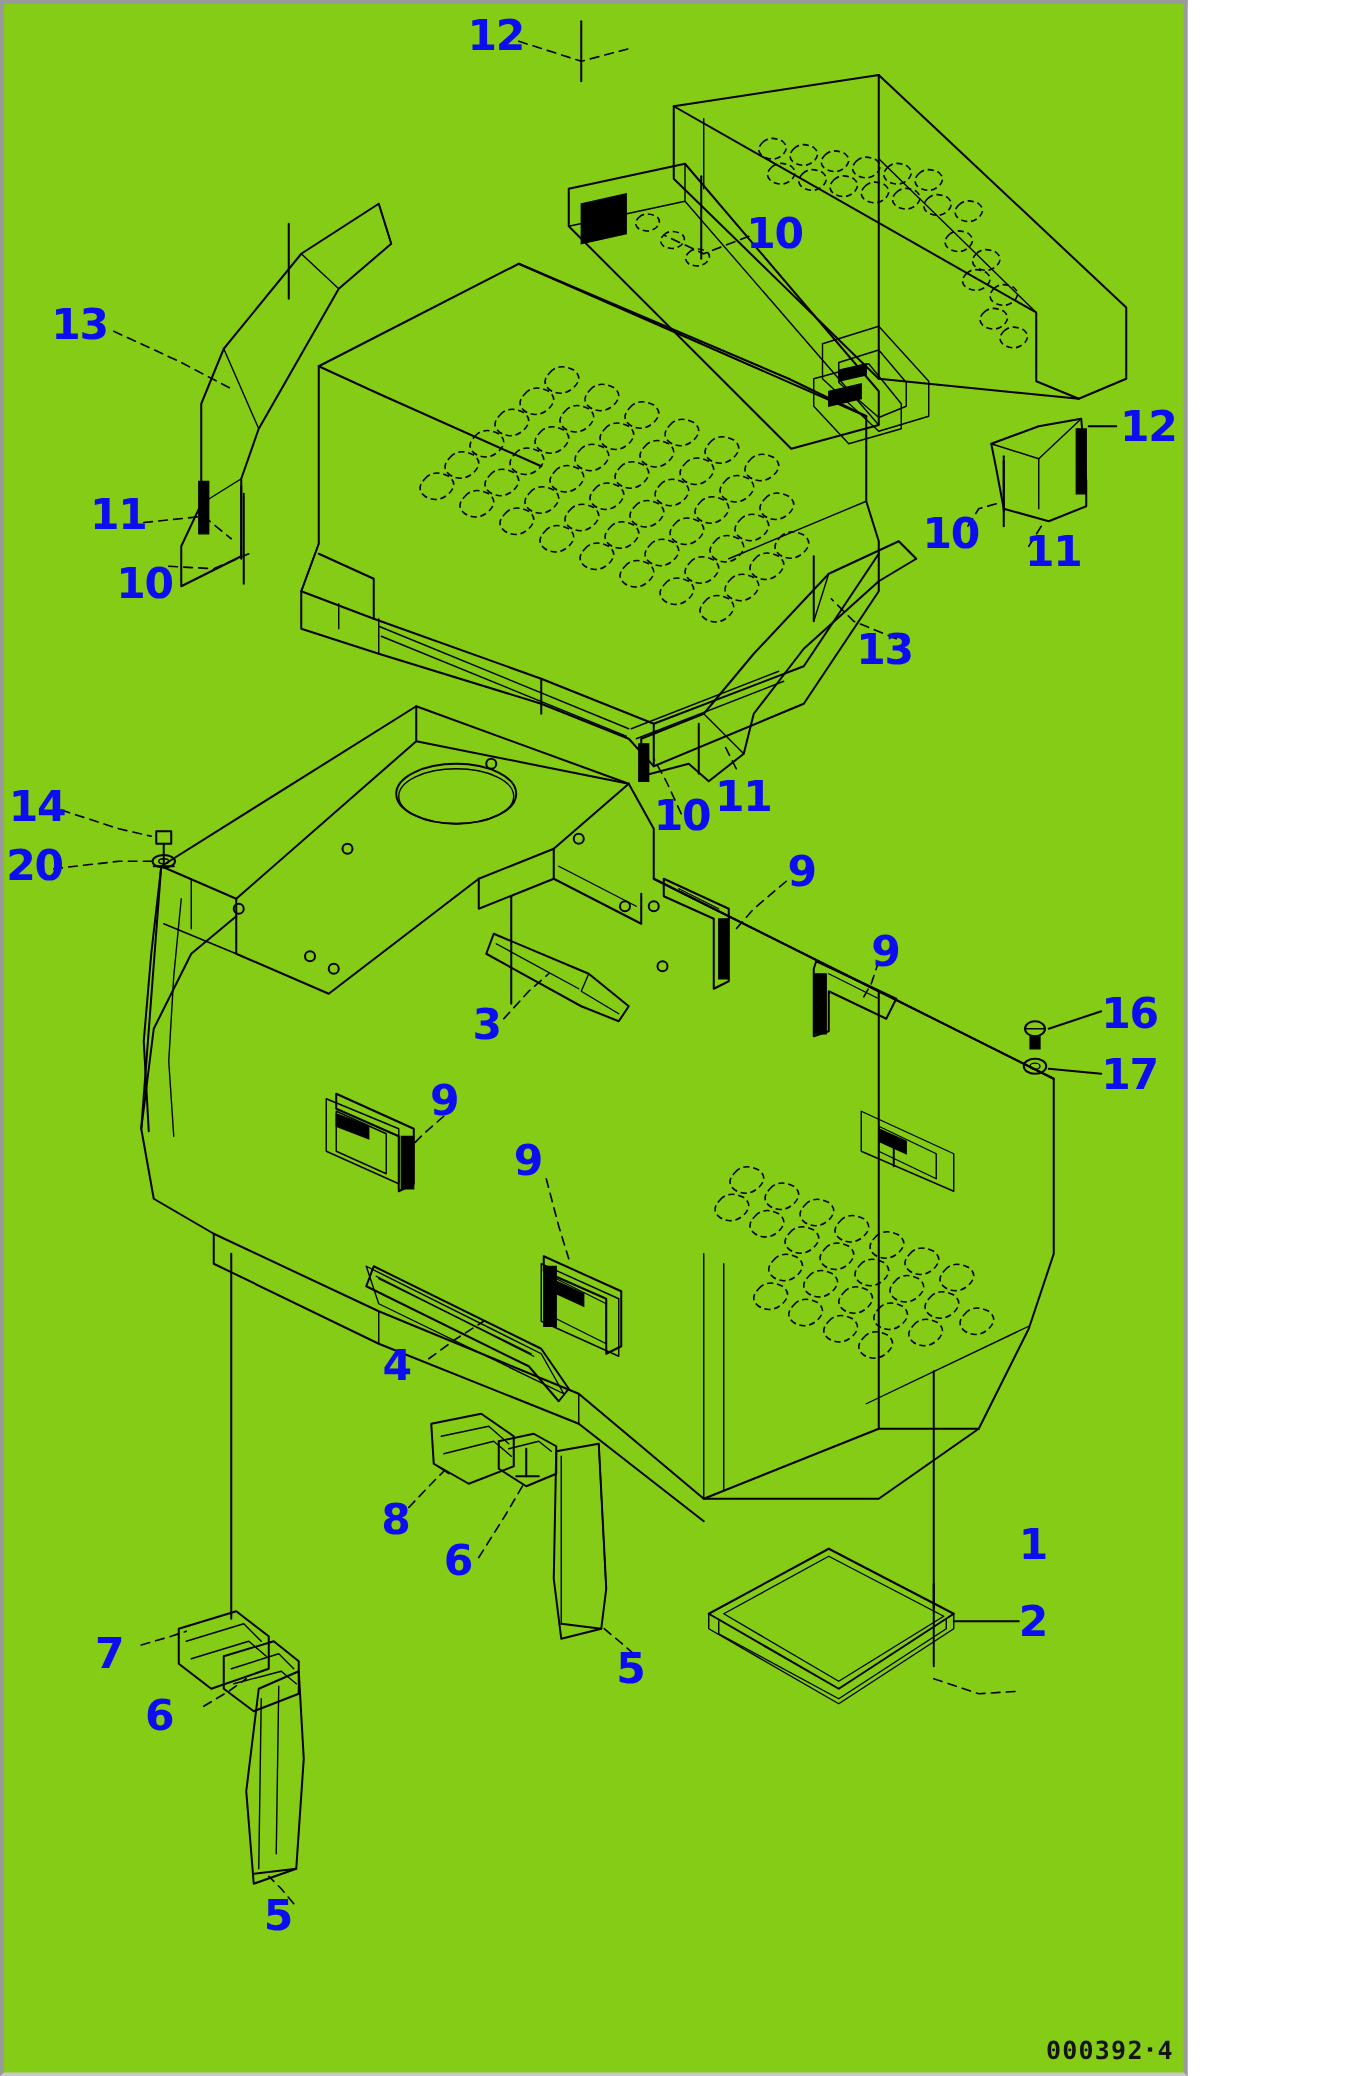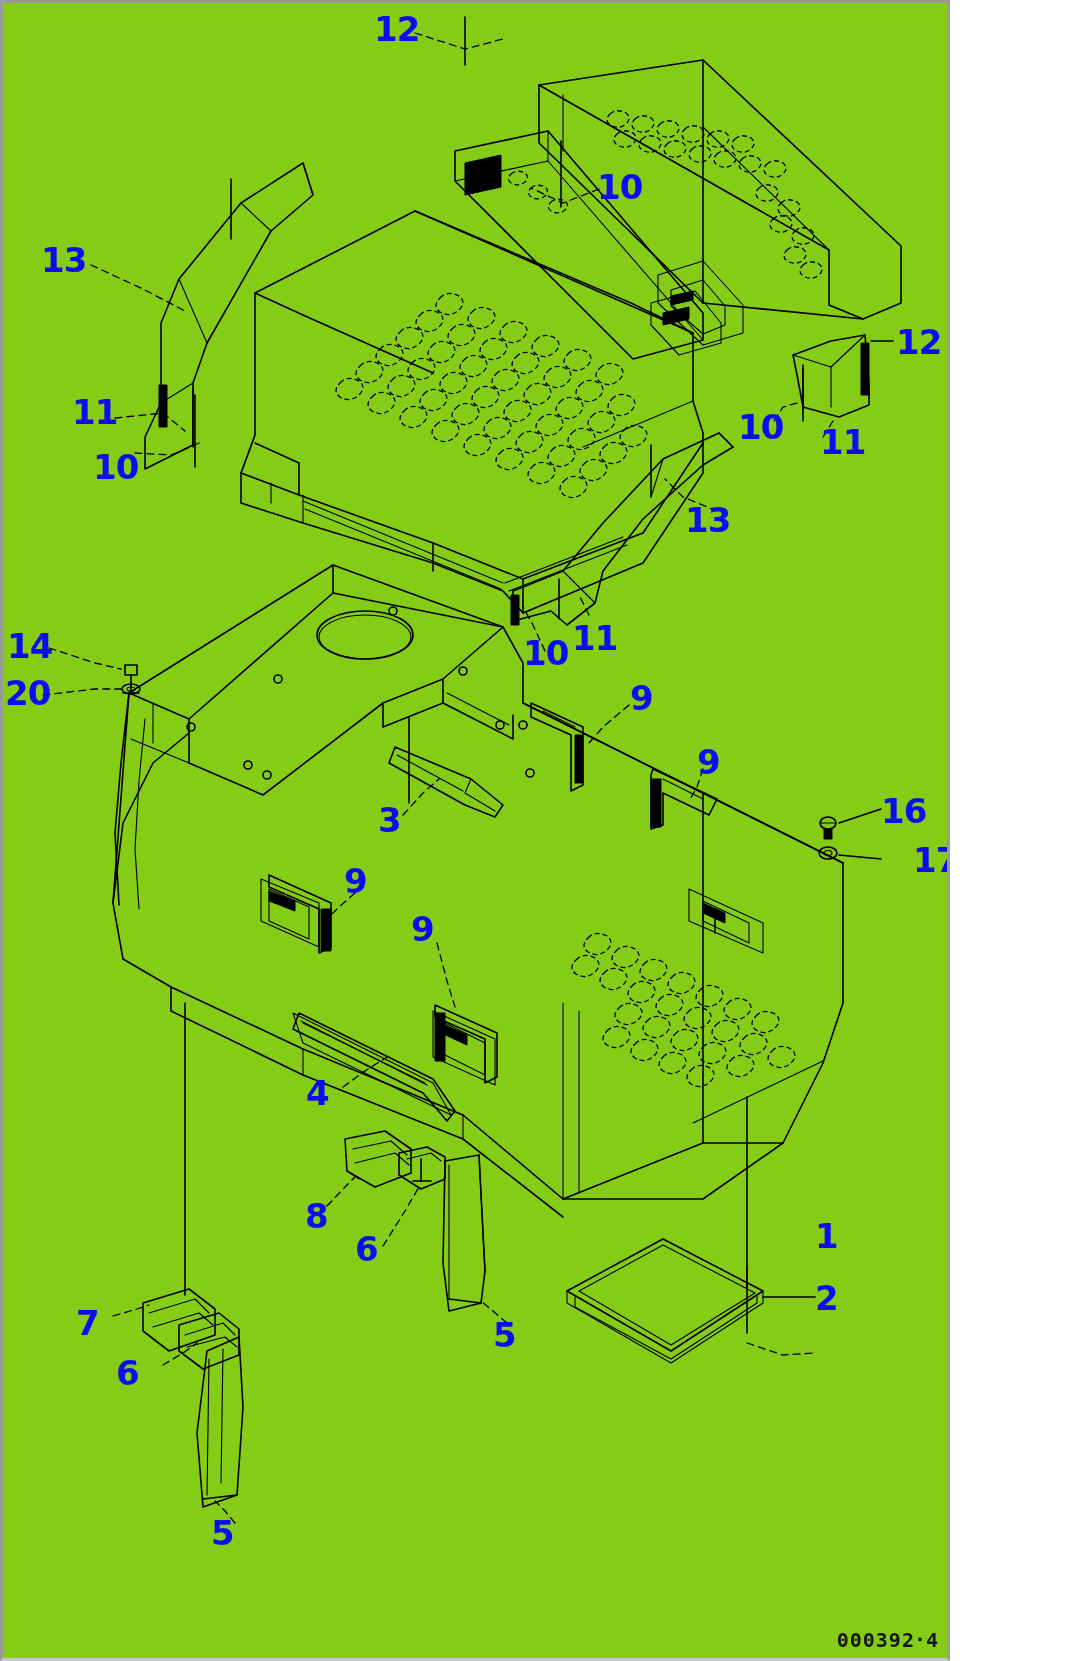--- a/index.html
+++ b/index.html
@@ -508,21 +508,21 @@
   <div class="callout" style="left:682px;  top:500px;">13</div>
   <div class="callout" style="left:4px;    top:626px;">14</div>
   <div class="callout" style="left:520px;  top:633px;">10</div>
   <div class="callout" style="left:569px;  top:618px;">11</div>
   <div class="callout" style="left:2px;    top:673px;">20</div>
   <div class="callout" style="left:627px;  top:678px;">9</div>
   <div class="callout" style="left:694px;  top:742px;">9</div>
   <div class="callout" style="left:375px;  top:800px;">3</div>
   <div class="callout" style="left:878px;  top:791px;text-align:right;">16</div>
   <div class="callout" style="left:341px;  top:861px;">9</div>
-  <div class="callout" style="left:910px;  top:840px;">17</div>
+  <div class="callout" style="left:878px;  top:840px;">17</div>
   <div class="callout" style="left:408px;  top:909px;">9</div>
   <div class="callout" style="left:303px;  top:1073px;">4</div>
   <div class="callout" style="left:812px;  top:1216px;">1</div>
   <div class="callout" style="left:302px;  top:1196px;">8</div>
   <div class="callout" style="left:352px;  top:1229px;">6</div>
   <div class="callout" style="left:812px;  top:1278px;">2</div>
   <div class="callout" style="left:490px;  top:1315px;">5</div>
   <div class="callout" style="left:73px;   top:1303px;">7</div>
   <div class="callout" style="left:113px;  top:1353px;">6</div>
   <div class="callout" style="left:208px;  top:1513px;">5</div>

